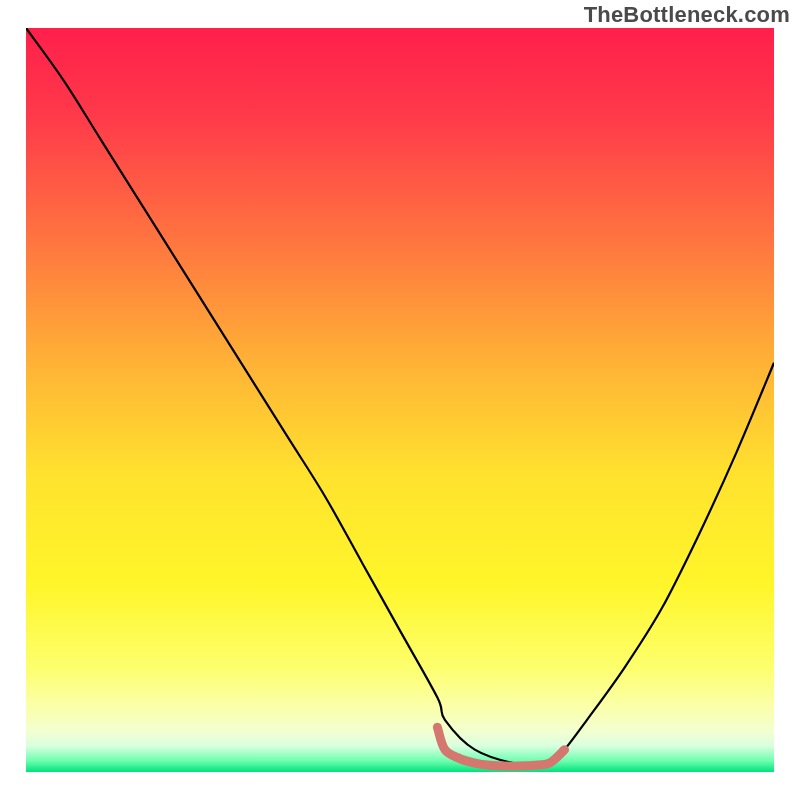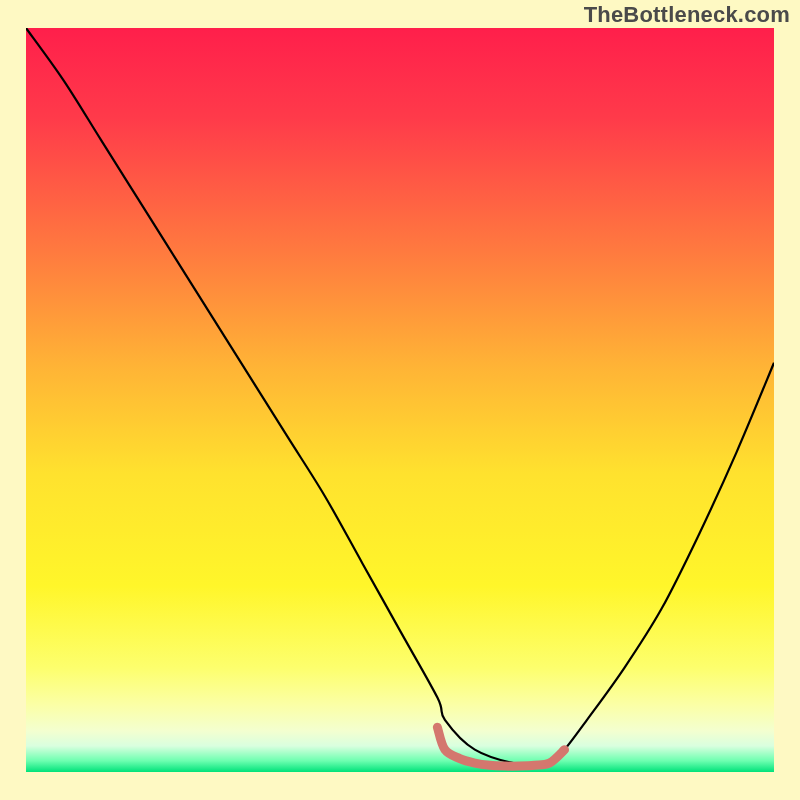--- a/index.html
+++ b/index.html
@@ -8,21 +8,21 @@
     width: 800px;
     height: 800px;
     background: #000;
     font-family: -apple-system, BlinkMacSystemFont, "Segoe UI", Arial, sans-serif;
     overflow: hidden;
   }
   .frame {
     position: relative;
     width: 800px;
     height: 800px;
-    background: #fef9c3;
+    background: #ffffff;
   }
   .watermark {
     position: absolute;
     top: 2px;
     right: 10px;
     color: #4a4a4a;
     font-size: 22px;
     font-weight: 600;
     letter-spacing: 0.2px;
     z-index: 10;

